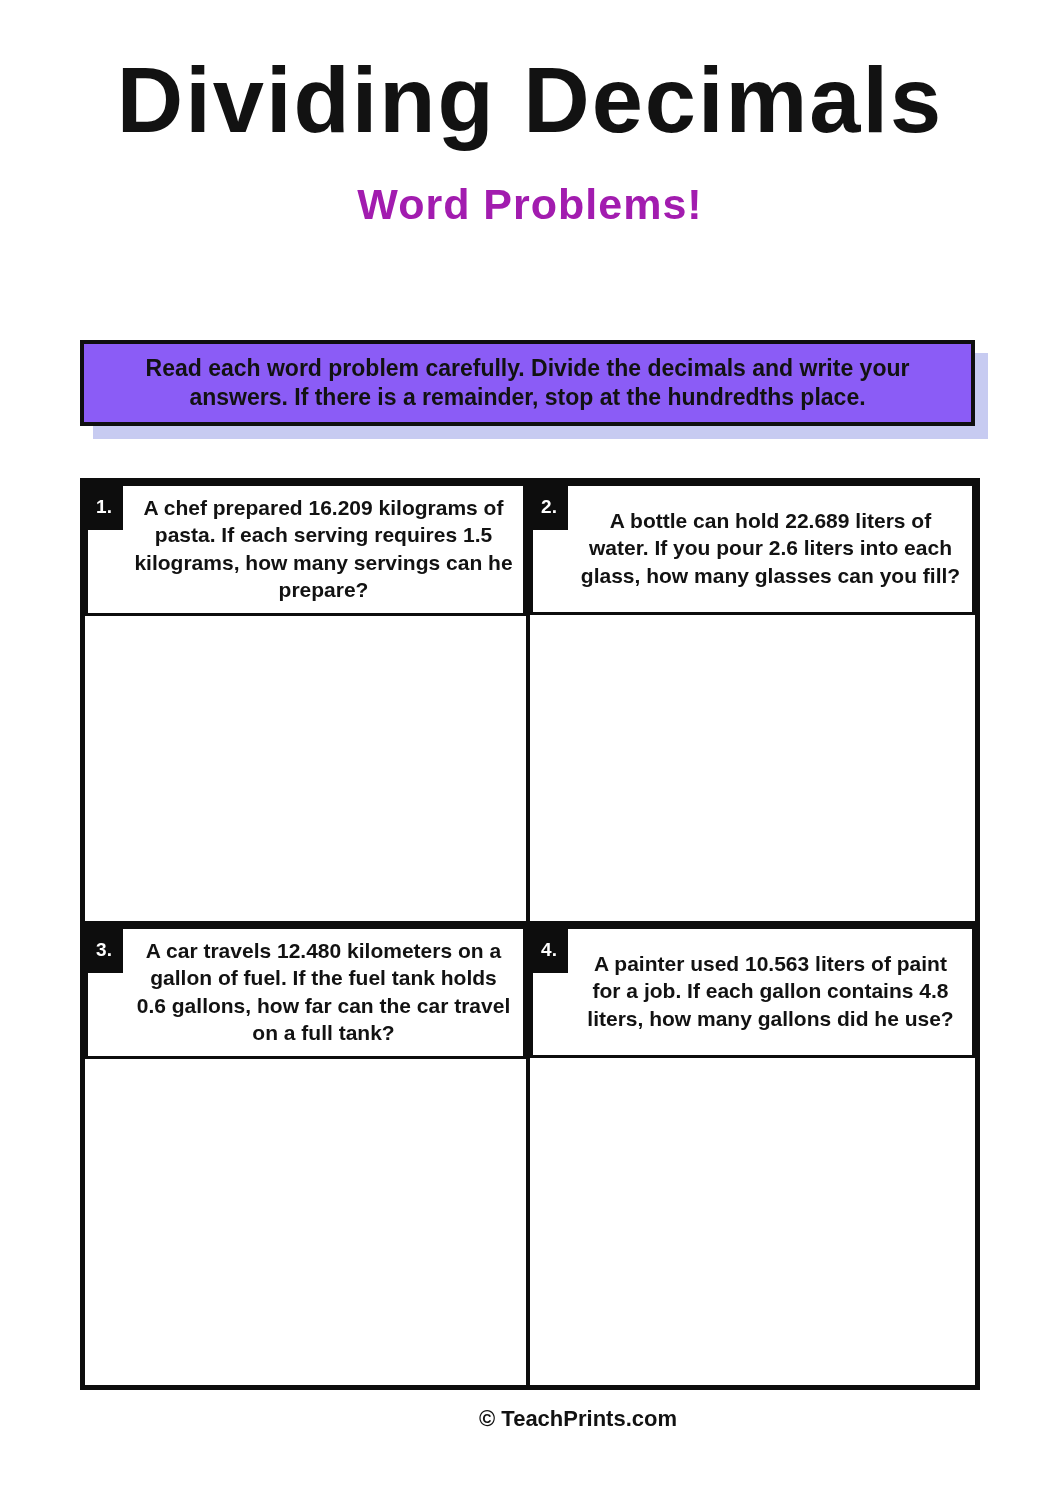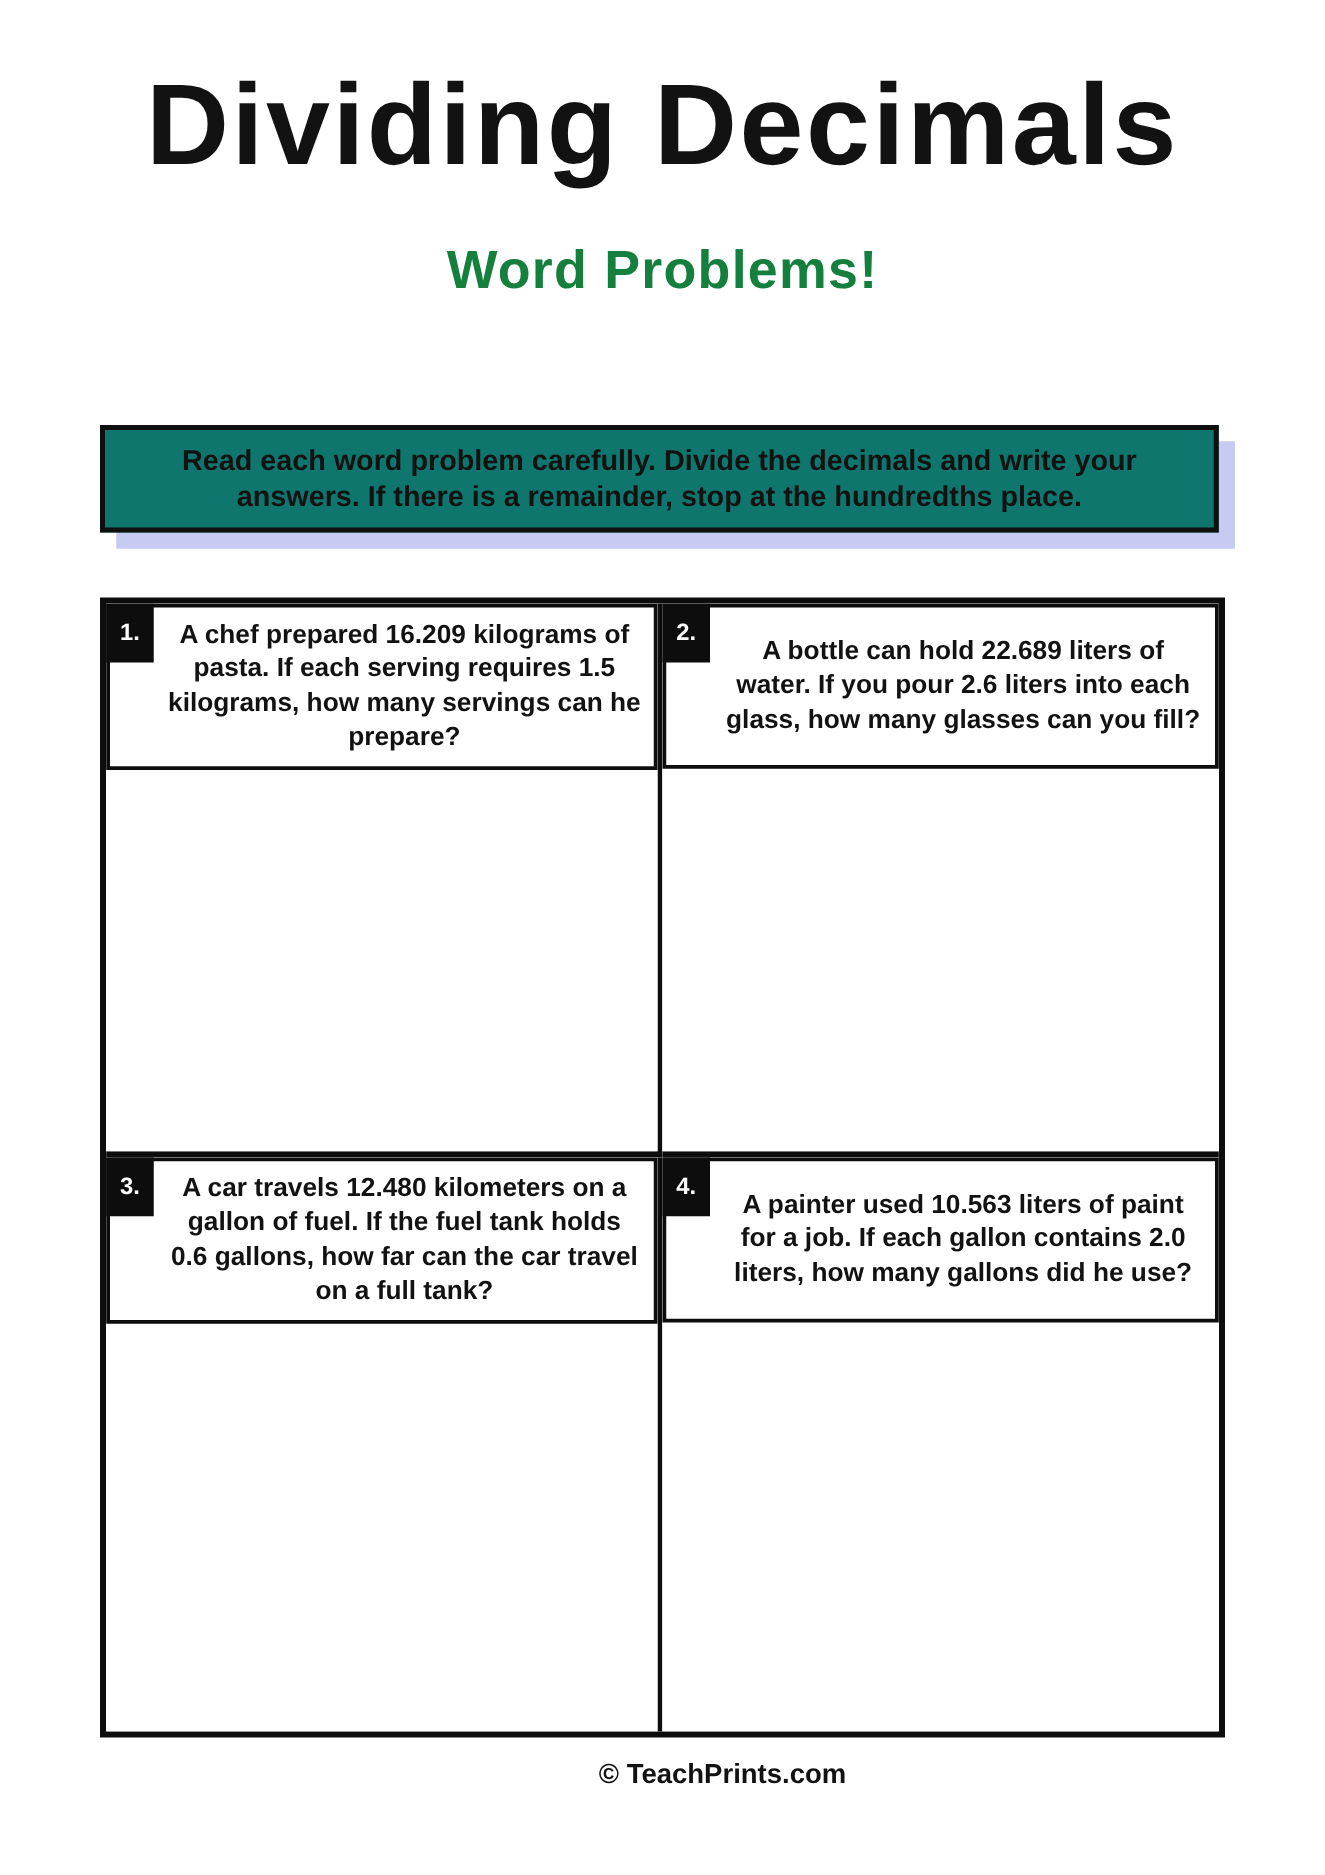--- a/index.html
+++ b/index.html
@@ -30,22 +30,21 @@
   }
   .subtitle {
     position: absolute;
     top: 180px;
     left: 0;
     width: 100%;
     text-align: center;
     font-size: 43px;
     font-weight: 700;
     letter-spacing: 1px;
-    color: #15803d;
-    margin-top: 12px;
+    color: #a21caf;
   }
 
   
   .name-date-row {
     position: absolute;
     top: 262px;
     left: 85px;
     right: 85px;
     height: 42px;
     display: flex;
@@ -65,21 +64,21 @@
   .date-gap { width: 80px; flex: 1; }
   .date-line { width: 290px; margin-left: 14px; }
 
   
   .instruction-box {
     position: absolute;
     top: 340px;
     left: 80px;
     width: 895px;
     min-height: 86px;
-    background: #0f766e;
+    background: #8b5cf6;
     border: 4px solid #0f0f0f;
     box-shadow: 13px 13px 0 0 #c7cbf1;
     display: flex;
     align-items: center;
     justify-content: center;
     padding: 10px 26px;
   }
   .instruction-text {
     text-align: center;
     font-size: 23px;
@@ -193,21 +192,21 @@
       <div class="question-header">
         <div class="number-badge">3.</div>
         <div class="question-text">A car travels 12.480 kilometers on a gallon of fuel. If the fuel tank holds 0.6 gallons, how far can the car travel on a full tank?</div>
       </div>
       <div class="answer-space"></div>
     </div>
 
     <div class="problem-cell">
       <div class="question-header">
         <div class="number-badge">4.</div>
-        <div class="question-text">A painter used 10.563 liters of paint for a job. If each gallon contains 2.0 liters, how many gallons did he use?</div>
+        <div class="question-text">A painter used 10.563 liters of paint for a job. If each gallon contains 4.8 liters, how many gallons did he use?</div>
       </div>
       <div class="answer-space"></div>
     </div>
 
   </div>
 
   <div class="footer">© TeachPrints.com</div>
 
 </div>
 

